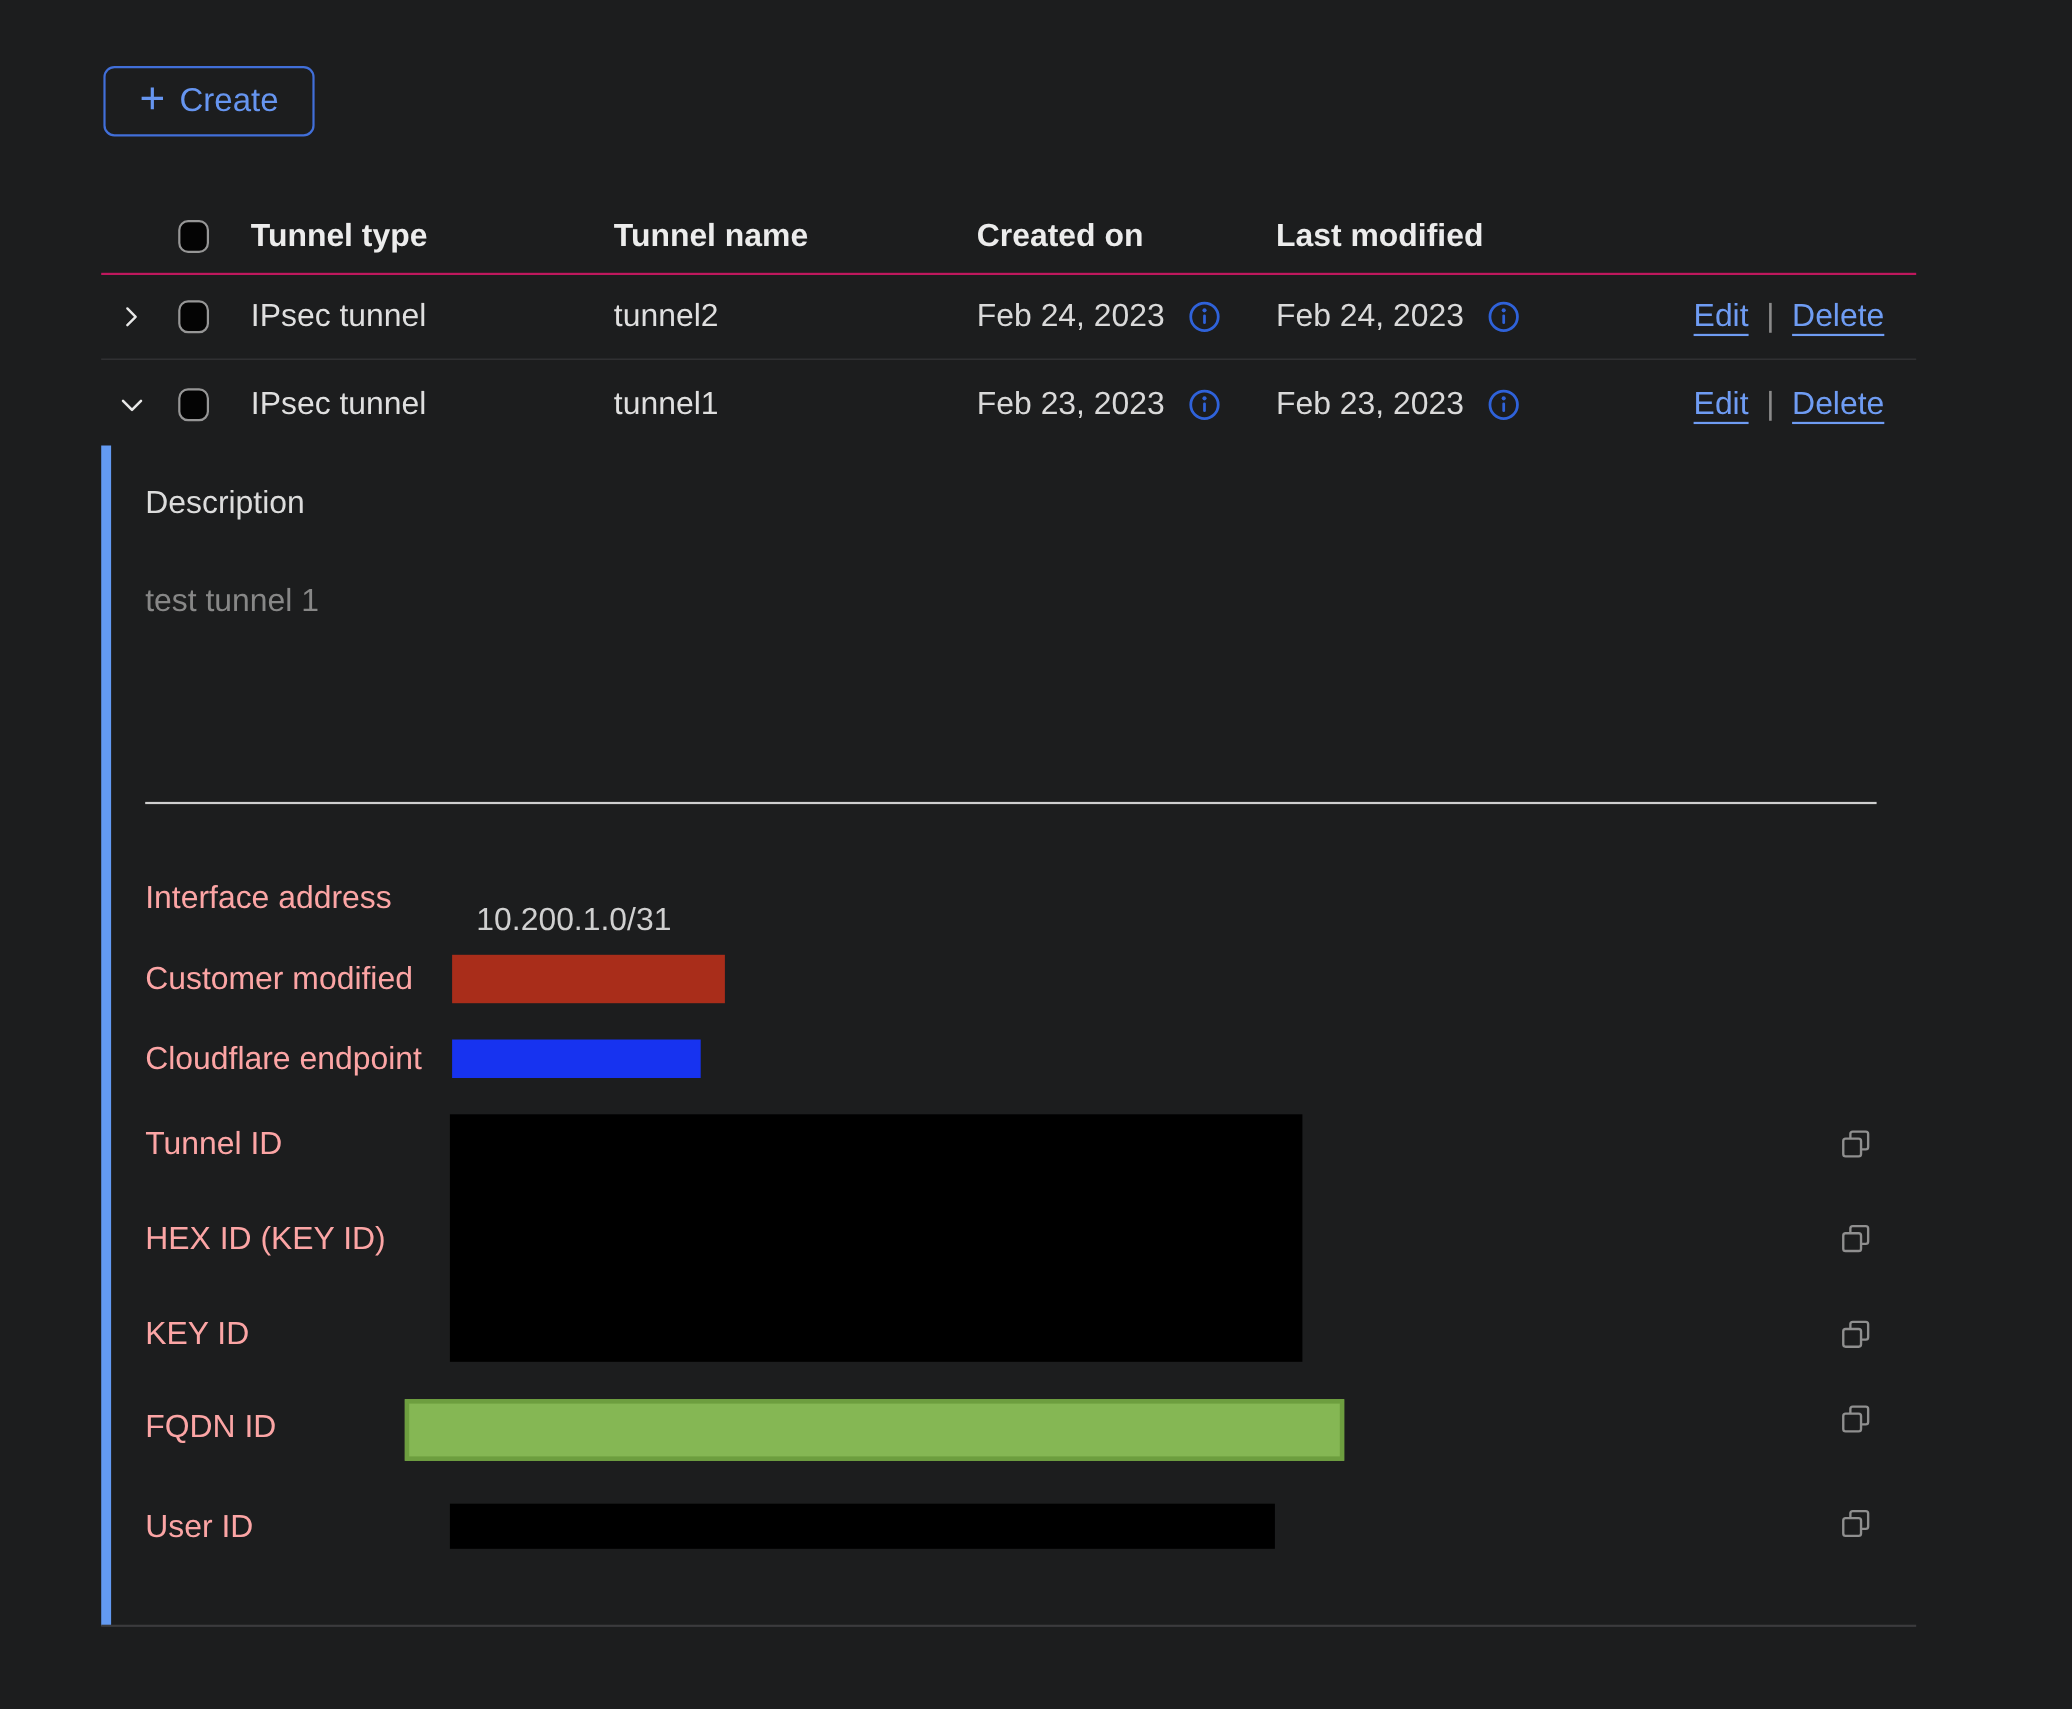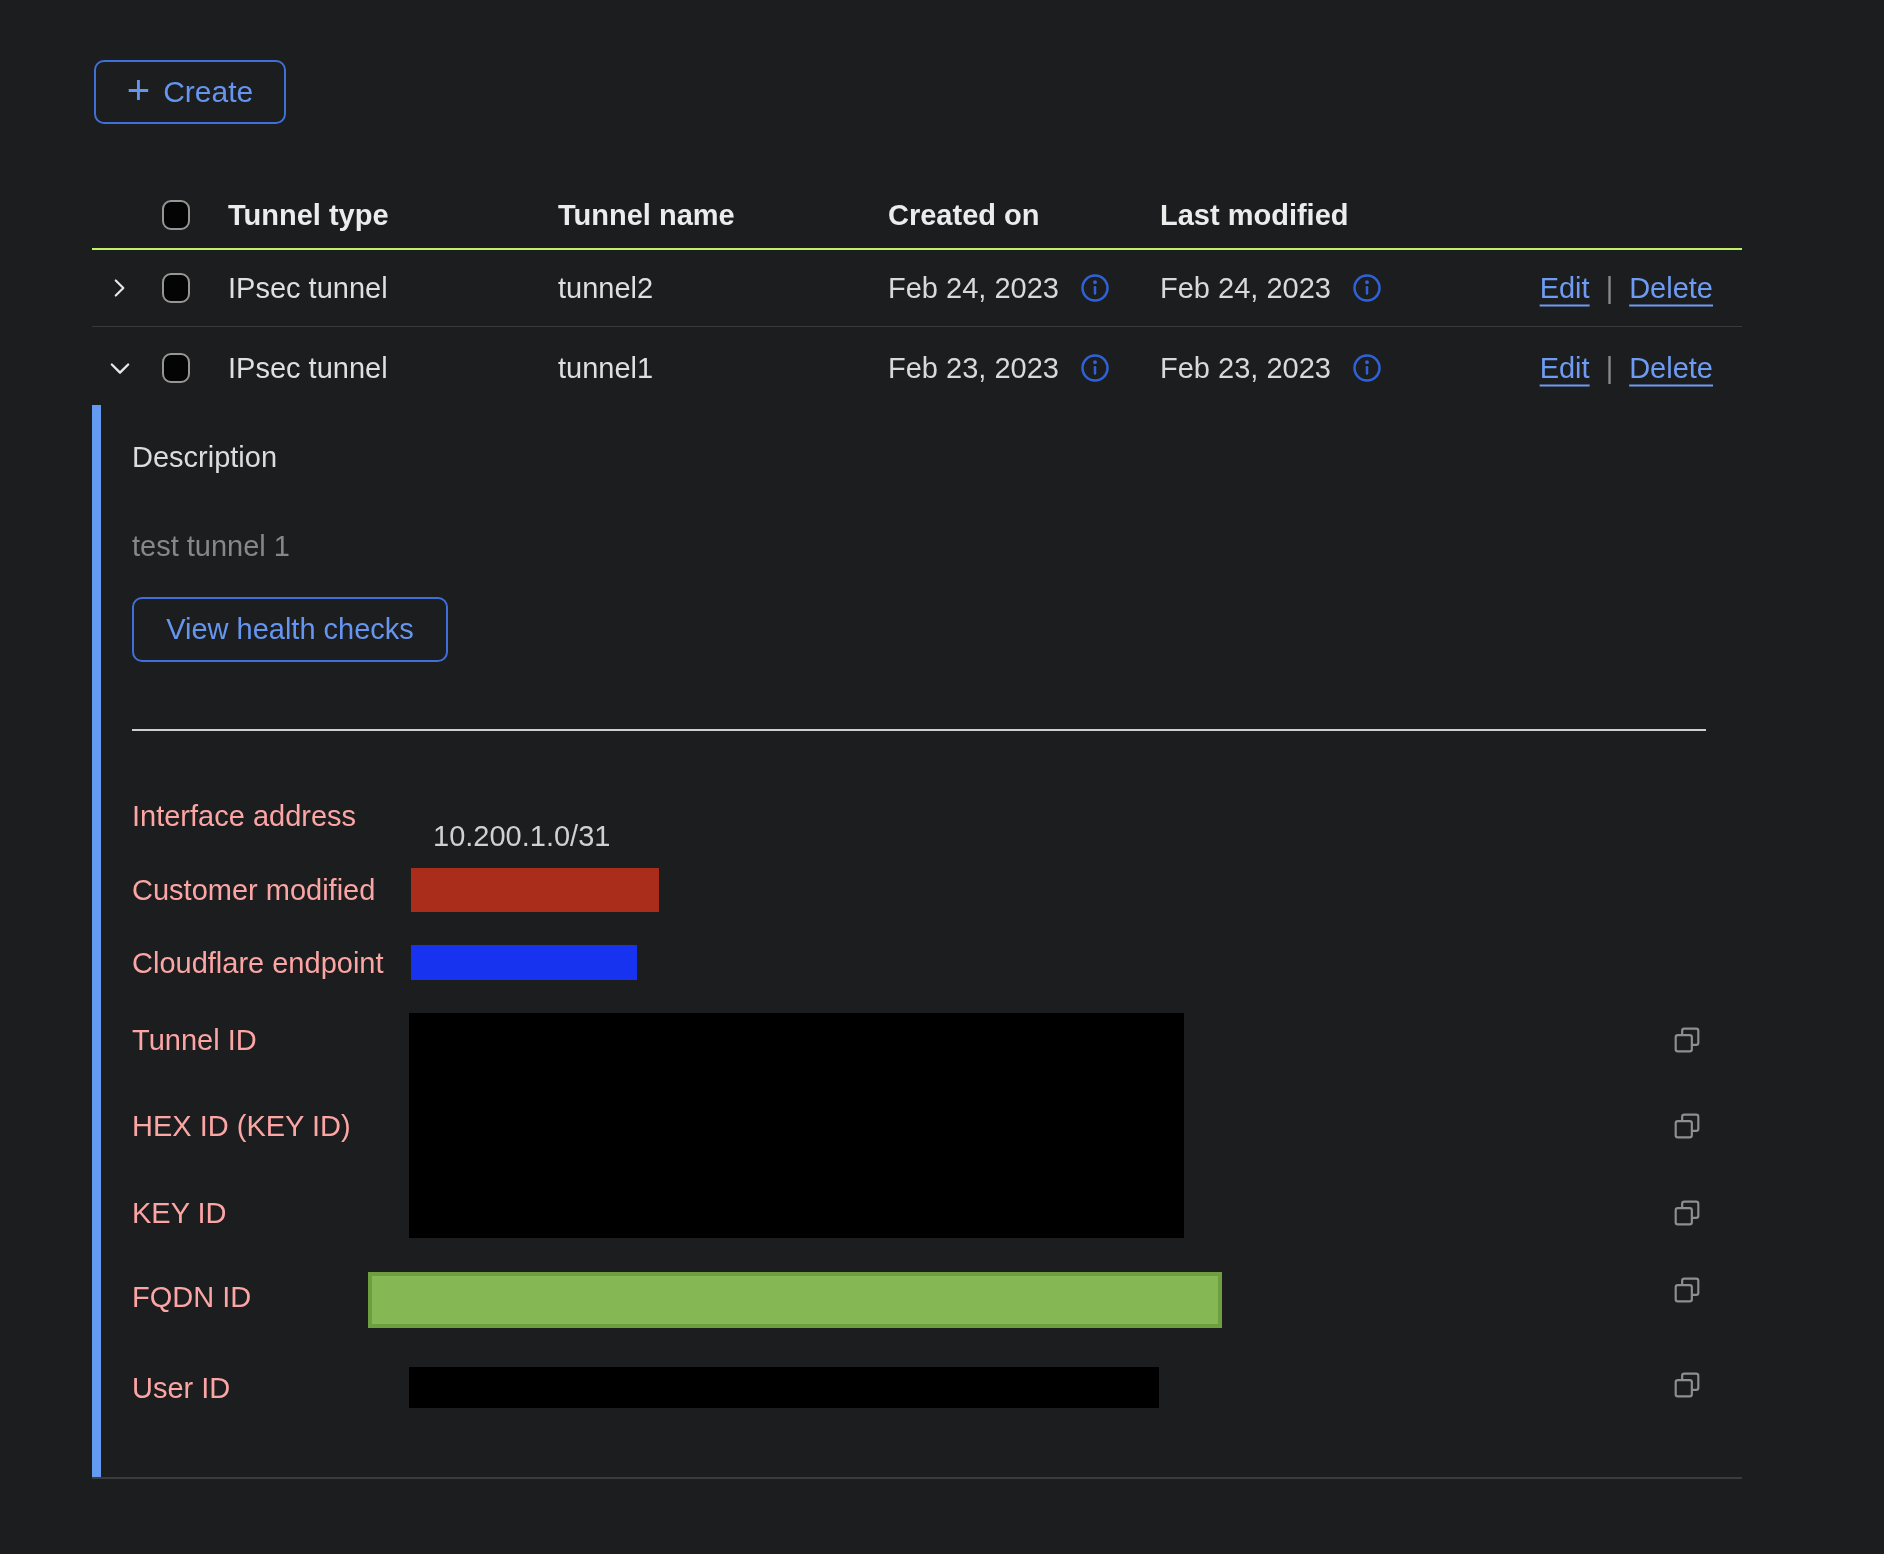--- a/index.html
+++ b/index.html
@@ -26,21 +26,21 @@
     position:absolute;left:94px;top:60px;width:192px;height:64px;
     border:2px solid var(--button-border-blue);border-radius:10px;
     background:transparent;color:var(--accent-blue);
     display:flex;align-items:center;justify-content:center;gap:13px;
     font-size:30px;cursor:pointer;box-sizing:border-box;
     font-family:"Liberation Sans","DejaVu Sans",sans-serif;
   }
   .create-btn .plus{font-size:40px;font-weight:300;line-height:1;margin-top:-4px;}
   
   .table{position:absolute;left:92px;top:182px;width:1650px;}
-  .thead{position:relative;height:66px;border-bottom:2px solid #bef264;font-weight:700;color:#ececec;}
+  .thead{position:relative;height:66px;border-bottom:2px solid #be185d;font-weight:700;color:#ececec;}
   .trow1{position:relative;height:76px;border-bottom:1px solid #39393b;}
   .trow2{position:relative;height:81px;}
   .cell{position:absolute;top:50%;transform:translateY(-50%);white-space:nowrap;}
   .c-chevron{left:14px;width:34px;display:flex;align-items:center;}
   .c-check{left:70px;}
   .c-type{left:136px;}
   .c-name{left:466px;}
   .c-created{left:796px;}
   .c-modified{left:1068px;}
   .c-info1{left:988px;display:flex;align-items:center;}
@@ -166,23 +166,20 @@
       </div>
     </div>
   </div>
 
   <div class="expander-bar"></div>
 
   <div class="details">
     <div class="desc-label">Description</div>
     <div class="desc-value">test tunnel 1</div>
 
-    <button class="health-btn">
-      <span>View health checks</span>
-    </button>
 
     <div class="divider"></div>
 
     <div class="field-label nowrap" style="top:394px;">Interface address</div>
     <div class="field-value nowrap" style="left:341px;top:414px;">10.200.1.0/31</div>
 
     <div class="field-label nowrap" style="top:468px;">Customer modified</div>
     <div class="redact r-red"></div>
 
     <div class="field-label nowrap" style="top:541px;">Cloudflare endpoint</div>

